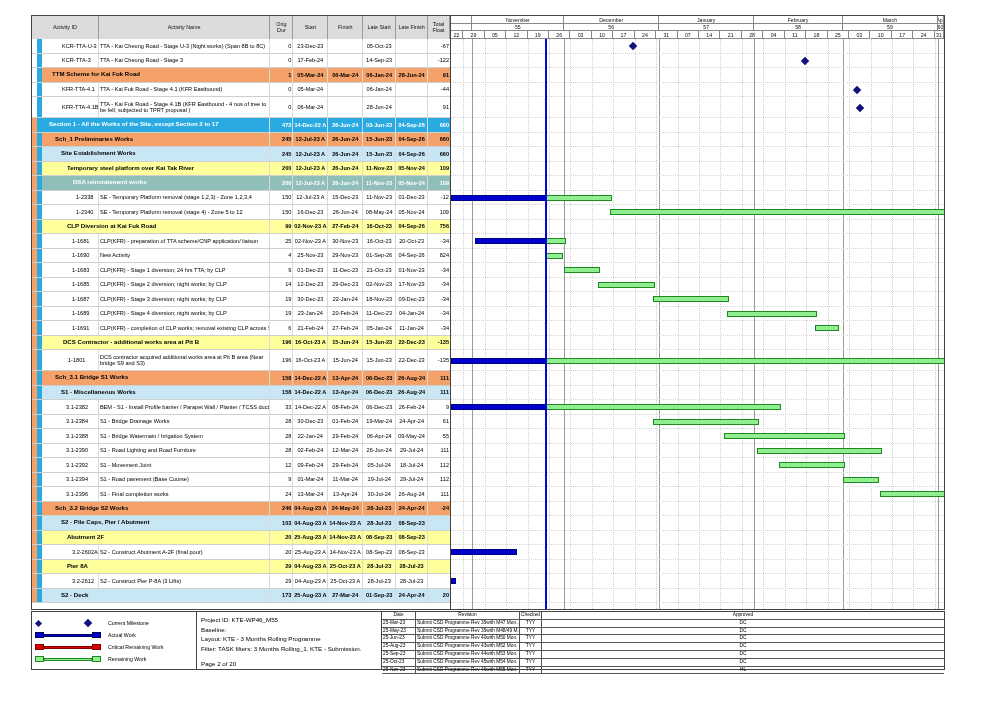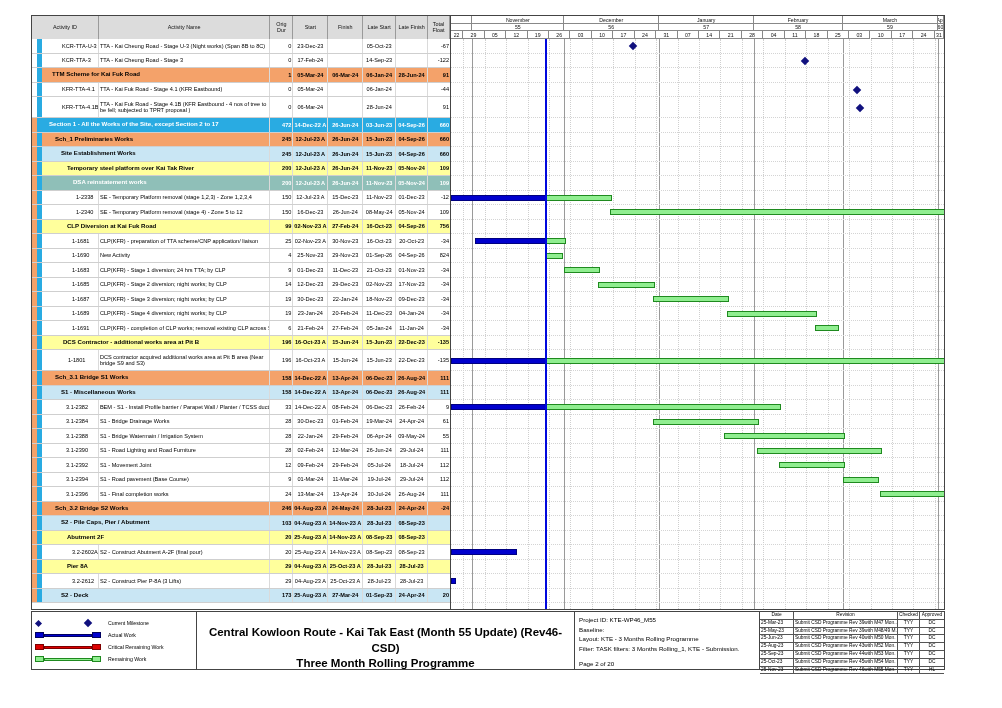--- a/index.html
+++ b/index.html
@@ -784,24 +784,20 @@
         </div>
         <div class="leg-item">
           <div class="leg-icon">
             <span class="sq" style="background: rgb(144, 238, 144); border: 1px solid rgb(31, 138, 31); box-sizing: border-box;"></span>
             <span class="ln" style="background: rgb(144, 238, 144); border: 1px solid rgb(31, 138, 31); box-sizing: border-box;"></span>
             <span class="sq" style="background: rgb(144, 238, 144); border: 1px solid rgb(31, 138, 31); box-sizing: border-box;"></span>
           </div>
           <span class="leg-label">Remaining Work</span>
         </div>
       </div>
-    <div class="titlebox">
-      <div class="title1">Central Kowloon Route - Kai Tak East (Month 55 Update) (Rev46- CSD)</div>
-      <div class="title2">Three Month Rolling Programme</div>
-    </div>
     <div class="infobox">
       <div>Project ID: KTE-WP46_M55</div>
       <div>Baseline:</div>
       <div>Layout: KTE - 3 Months Rolling Programme</div>
       <div>Filter: TASK filters: 3 Months Rolling_1, KTE - Submission.</div>
       <div class="info-page">Page 2 of 20</div>
     </div>
     <div class="revbox" id="revBox">
         <div class="rev-row rev-hdr">
           <span class="rev-c1">Date</span>

